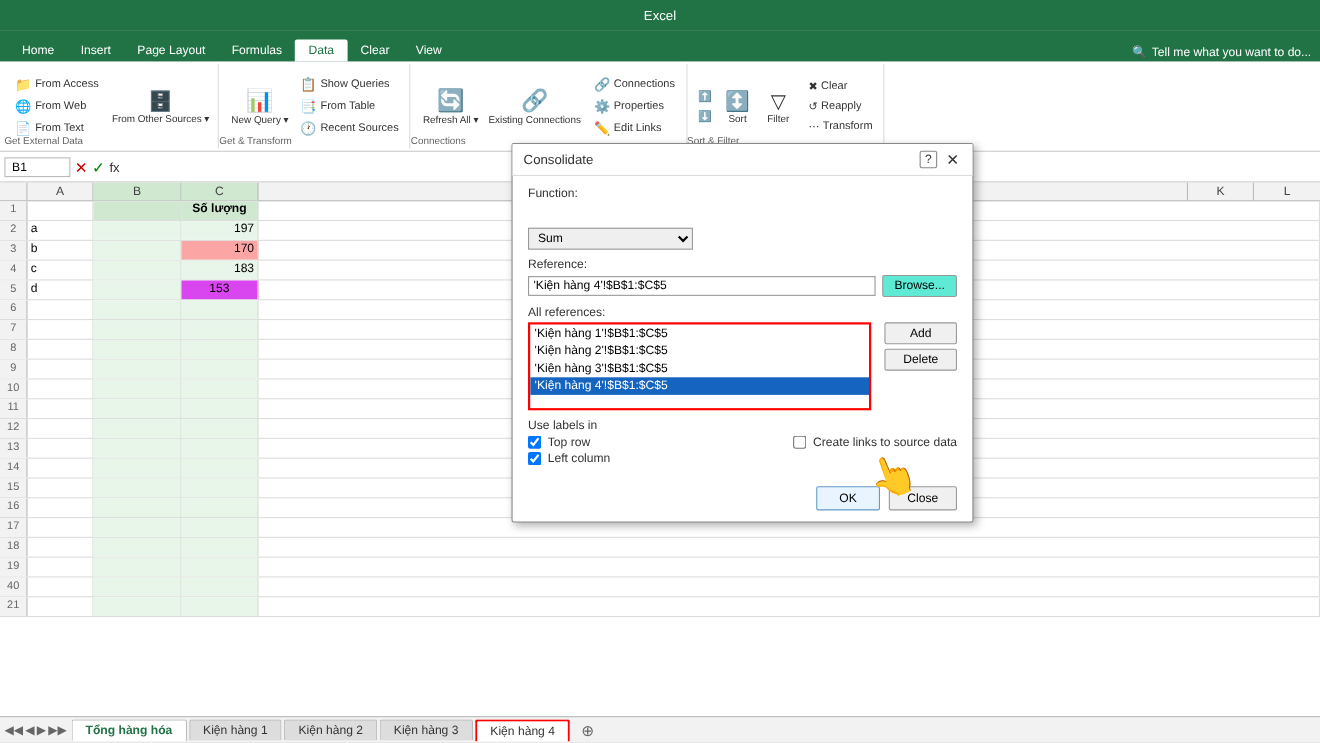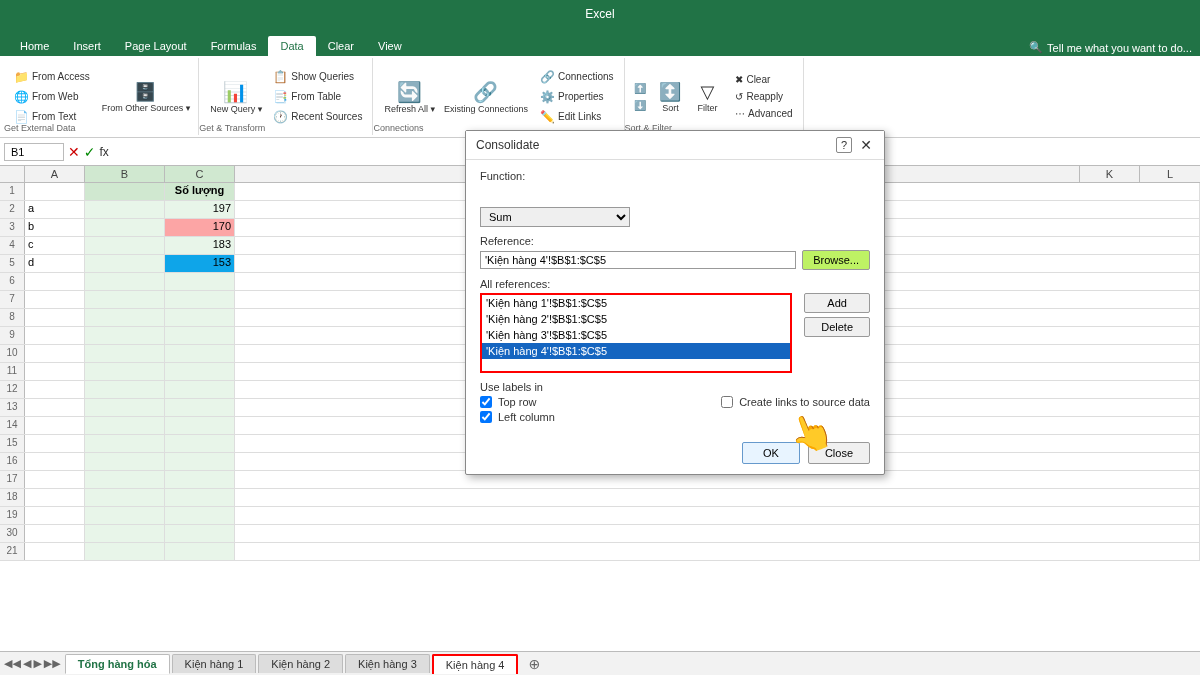--- a/index.html
+++ b/index.html
@@ -42,21 +42,21 @@
     .dialog-title-bar { background: white; border-bottom: 1px solid #ddd; padding: 6px 10px; display: flex; align-items: center; justify-content: space-between; }
     .dialog-title { font-size: 12px; font-weight: normal; color: #333; }
     .dialog-controls { display: flex; gap: 6px; align-items: center; }
     .dialog-btn-help { width: 16px; height: 16px; border: 1px solid #888; border-radius: 2px; display: flex; align-items: center; justify-content: center; font-size: 11px; cursor: pointer; color: #333; }
     .dialog-btn-close { width: 16px; height: 16px; display: flex; align-items: center; justify-content: center; font-size: 14px; cursor: pointer; color: #333; }
     .dialog-body { padding: 10px 14px; }
     .field-label { font-size: 11px; color: #333; margin-bottom: 3px; }
     .field-row { display: flex; align-items: center; gap: 6px; margin-bottom: 8px; }
     .select-function { width: 150px; padding: 2px 4px; font-size: 11px; border: 1px solid #999; margin-top: 22px; }
     .ref-input { flex: 1; padding: 2px 4px; font-size: 11px; border: 1px solid #999; }
-    .browse-btn { padding: 3px 10px; font-size: 11px; border: 1px solid #999; background: #bef264; cursor: pointer; border-radius: 2px; }
+    .browse-btn { padding: 3px 10px; font-size: 11px; border: 1px solid #999; background: #5eead4; cursor: pointer; border-radius: 2px; }
     .list-box { border: 2px solid red; width: 100%; height: 80px; overflow-y: auto; font-size: 11px; }
     .list-item { padding: 2px 4px; cursor: pointer; }
     .list-item.selected { background: #1565c0; color: white; }
     .add-delete-col { display: flex; flex-direction: column; gap: 4px; margin-left: 6px; }
     .action-btn { padding: 3px 16px; font-size: 11px; border: 1px solid #999; background: #f0f0f0; cursor: pointer; border-radius: 2px; min-width: 60px; }
     .labels-section { margin-top: 6px; }
     .checkbox-row { display: flex; align-items: center; gap: 6px; margin-bottom: 3px; }
     .checkbox-row input[type=checkbox] { width: 12px; height: 12px; }
     .checkbox-row label { font-size: 11px; color: #333; }
     .dialog-footer { display: flex; justify-content: flex-end; gap: 8px; padding: 6px 14px 10px; }
@@ -193,21 +193,21 @@
           <div class="ribbon-btn-small">
             <span>✖</span>
             <span>Clear</span>
           </div>
           <div class="ribbon-btn-small">
             <span>↺</span>
             <span>Reapply</span>
           </div>
           <div class="ribbon-btn-small">
             <span>⋯</span>
-            <span>Advanced</span>
+            <span>Transform</span>
           </div>
         </div>
       </div>
       <div class="ribbon-group-label">Sort &amp; Filter</div>
     </div>
   </div>
 
   <div class="formula-bar">
     <input class="cell-ref" value="B1" id="cellRef" style="">
     <div class="formula-icons">
@@ -257,21 +257,21 @@
             <div style="width: 25px; min-width: 25px; border-right: 1px solid rgb(187, 187, 187); text-align: center; font-size: 10px; color: rgb(102, 102, 102); background: rgb(242, 242, 242); padding: 2px 0px; flex-shrink: 0;">4</div>
             <div style="width: 60px; border-right: 1px solid rgb(221, 221, 221); font-size: 11px; padding: 1px 3px; overflow: hidden; white-space: nowrap; flex-shrink: 0;">c</div>
             <div style="width: 80px; border-right: 1px solid rgb(221, 221, 221); font-size: 11px; padding: 1px 3px; overflow: hidden; white-space: nowrap; background: rgb(232, 245, 233); flex-shrink: 0;"></div>
             <div style="width: 70px; border-right: 1px solid rgb(221, 221, 221); font-size: 11px; padding: 1px 3px; overflow: hidden; white-space: nowrap; background: rgb(232, 245, 233); text-align: right; flex-shrink: 0;">183</div>
             <div style="flex: 1 1 0%; border-right: 1px solid rgb(221, 221, 221); font-size: 11px; padding: 1px 3px;"></div>
           </div>
           <div style="display: flex; border-bottom: 1px solid rgb(221, 221, 221); min-height: 18px;">
             <div style="width: 25px; min-width: 25px; border-right: 1px solid rgb(187, 187, 187); text-align: center; font-size: 10px; color: rgb(102, 102, 102); background: rgb(242, 242, 242); padding: 2px 0px; flex-shrink: 0;">5</div>
             <div style="width: 60px; border-right: 1px solid rgb(221, 221, 221); font-size: 11px; padding: 1px 3px; overflow: hidden; white-space: nowrap; flex-shrink: 0;">d</div>
             <div style="width: 80px; border-right: 1px solid rgb(221, 221, 221); font-size: 11px; padding: 1px 3px; overflow: hidden; white-space: nowrap; background: rgb(232, 245, 233); flex-shrink: 0;"></div>
-            <div style="width: 70px; border-right: 1px solid rgb(221, 221, 221); font-size: 11px; padding: 1px 3px; overflow: hidden; white-space: nowrap; background: #0ea5e9; text-align: right; flex-shrink: 0;">153</div>
+            <div style="width: 70px; border-right: 1px solid rgb(221, 221, 221); font-size: 11px; padding: 1px 3px; overflow: hidden; white-space: nowrap; background: #d946ef; text-align: center; flex-shrink: 0;">153</div>
             <div style="flex: 1 1 0%; border-right: 1px solid rgb(221, 221, 221); font-size: 11px; padding: 1px 3px;"></div>
           </div>
           <div style="display: flex; border-bottom: 1px solid rgb(221, 221, 221); min-height: 18px;">
             <div style="width: 25px; min-width: 25px; border-right: 1px solid rgb(187, 187, 187); text-align: center; font-size: 10px; color: rgb(102, 102, 102); background: rgb(242, 242, 242); padding: 2px 0px; flex-shrink: 0;">6</div>
             <div style="width: 60px; border-right: 1px solid rgb(221, 221, 221); font-size: 11px; padding: 1px 3px; overflow: hidden; white-space: nowrap; flex-shrink: 0;"></div>
             <div style="width: 80px; border-right: 1px solid rgb(221, 221, 221); font-size: 11px; padding: 1px 3px; overflow: hidden; white-space: nowrap; background: rgb(232, 245, 233); flex-shrink: 0;"></div>
             <div style="width: 70px; border-right: 1px solid rgb(221, 221, 221); font-size: 11px; padding: 1px 3px; overflow: hidden; white-space: nowrap; background: rgb(232, 245, 233); text-align: right; flex-shrink: 0;"></div>
             <div style="flex: 1 1 0%; border-right: 1px solid rgb(221, 221, 221); font-size: 11px; padding: 1px 3px;"></div>
           </div>
           <div style="display: flex; border-bottom: 1px solid rgb(221, 221, 221); min-height: 18px;">
@@ -359,21 +359,21 @@
             <div style="flex: 1 1 0%; border-right: 1px solid rgb(221, 221, 221); font-size: 11px; padding: 1px 3px;"></div>
           </div>
           <div style="display: flex; border-bottom: 1px solid rgb(221, 221, 221); min-height: 18px;">
             <div style="width: 25px; min-width: 25px; border-right: 1px solid rgb(187, 187, 187); text-align: center; font-size: 10px; color: rgb(102, 102, 102); background: rgb(242, 242, 242); padding: 2px 0px; flex-shrink: 0;">19</div>
             <div style="width: 60px; border-right: 1px solid rgb(221, 221, 221); font-size: 11px; padding: 1px 3px; overflow: hidden; white-space: nowrap; flex-shrink: 0;"></div>
             <div style="width: 80px; border-right: 1px solid rgb(221, 221, 221); font-size: 11px; padding: 1px 3px; overflow: hidden; white-space: nowrap; background: rgb(232, 245, 233); flex-shrink: 0;"></div>
             <div style="width: 70px; border-right: 1px solid rgb(221, 221, 221); font-size: 11px; padding: 1px 3px; overflow: hidden; white-space: nowrap; background: rgb(232, 245, 233); text-align: right; flex-shrink: 0;"></div>
             <div style="flex: 1 1 0%; border-right: 1px solid rgb(221, 221, 221); font-size: 11px; padding: 1px 3px;"></div>
           </div>
           <div style="display: flex; border-bottom: 1px solid rgb(221, 221, 221); min-height: 18px;">
-            <div style="width: 25px; min-width: 25px; border-right: 1px solid rgb(187, 187, 187); text-align: center; font-size: 10px; color: rgb(102, 102, 102); background: rgb(242, 242, 242); padding: 2px 0px; flex-shrink: 0;">30</div>
+            <div style="width: 25px; min-width: 25px; border-right: 1px solid rgb(187, 187, 187); text-align: center; font-size: 10px; color: rgb(102, 102, 102); background: rgb(242, 242, 242); padding: 2px 0px; flex-shrink: 0;">40</div>
             <div style="width: 60px; border-right: 1px solid rgb(221, 221, 221); font-size: 11px; padding: 1px 3px; overflow: hidden; white-space: nowrap; flex-shrink: 0;"></div>
             <div style="width: 80px; border-right: 1px solid rgb(221, 221, 221); font-size: 11px; padding: 1px 3px; overflow: hidden; white-space: nowrap; background: rgb(232, 245, 233); flex-shrink: 0;"></div>
             <div style="width: 70px; border-right: 1px solid rgb(221, 221, 221); font-size: 11px; padding: 1px 3px; overflow: hidden; white-space: nowrap; background: rgb(232, 245, 233); text-align: right; flex-shrink: 0;"></div>
             <div style="flex: 1 1 0%; border-right: 1px solid rgb(221, 221, 221); font-size: 11px; padding: 1px 3px;"></div>
           </div>
           <div style="display: flex; border-bottom: 1px solid rgb(221, 221, 221); min-height: 18px;">
             <div style="width: 25px; min-width: 25px; border-right: 1px solid rgb(187, 187, 187); text-align: center; font-size: 10px; color: rgb(102, 102, 102); background: rgb(242, 242, 242); padding: 2px 0px; flex-shrink: 0;">21</div>
             <div style="width: 60px; border-right: 1px solid rgb(221, 221, 221); font-size: 11px; padding: 1px 3px; overflow: hidden; white-space: nowrap; flex-shrink: 0;"></div>
             <div style="width: 80px; border-right: 1px solid rgb(221, 221, 221); font-size: 11px; padding: 1px 3px; overflow: hidden; white-space: nowrap; background: rgb(232, 245, 233); flex-shrink: 0;"></div>
             <div style="width: 70px; border-right: 1px solid rgb(221, 221, 221); font-size: 11px; padding: 1px 3px; overflow: hidden; white-space: nowrap; background: rgb(232, 245, 233); text-align: right; flex-shrink: 0;"></div>

